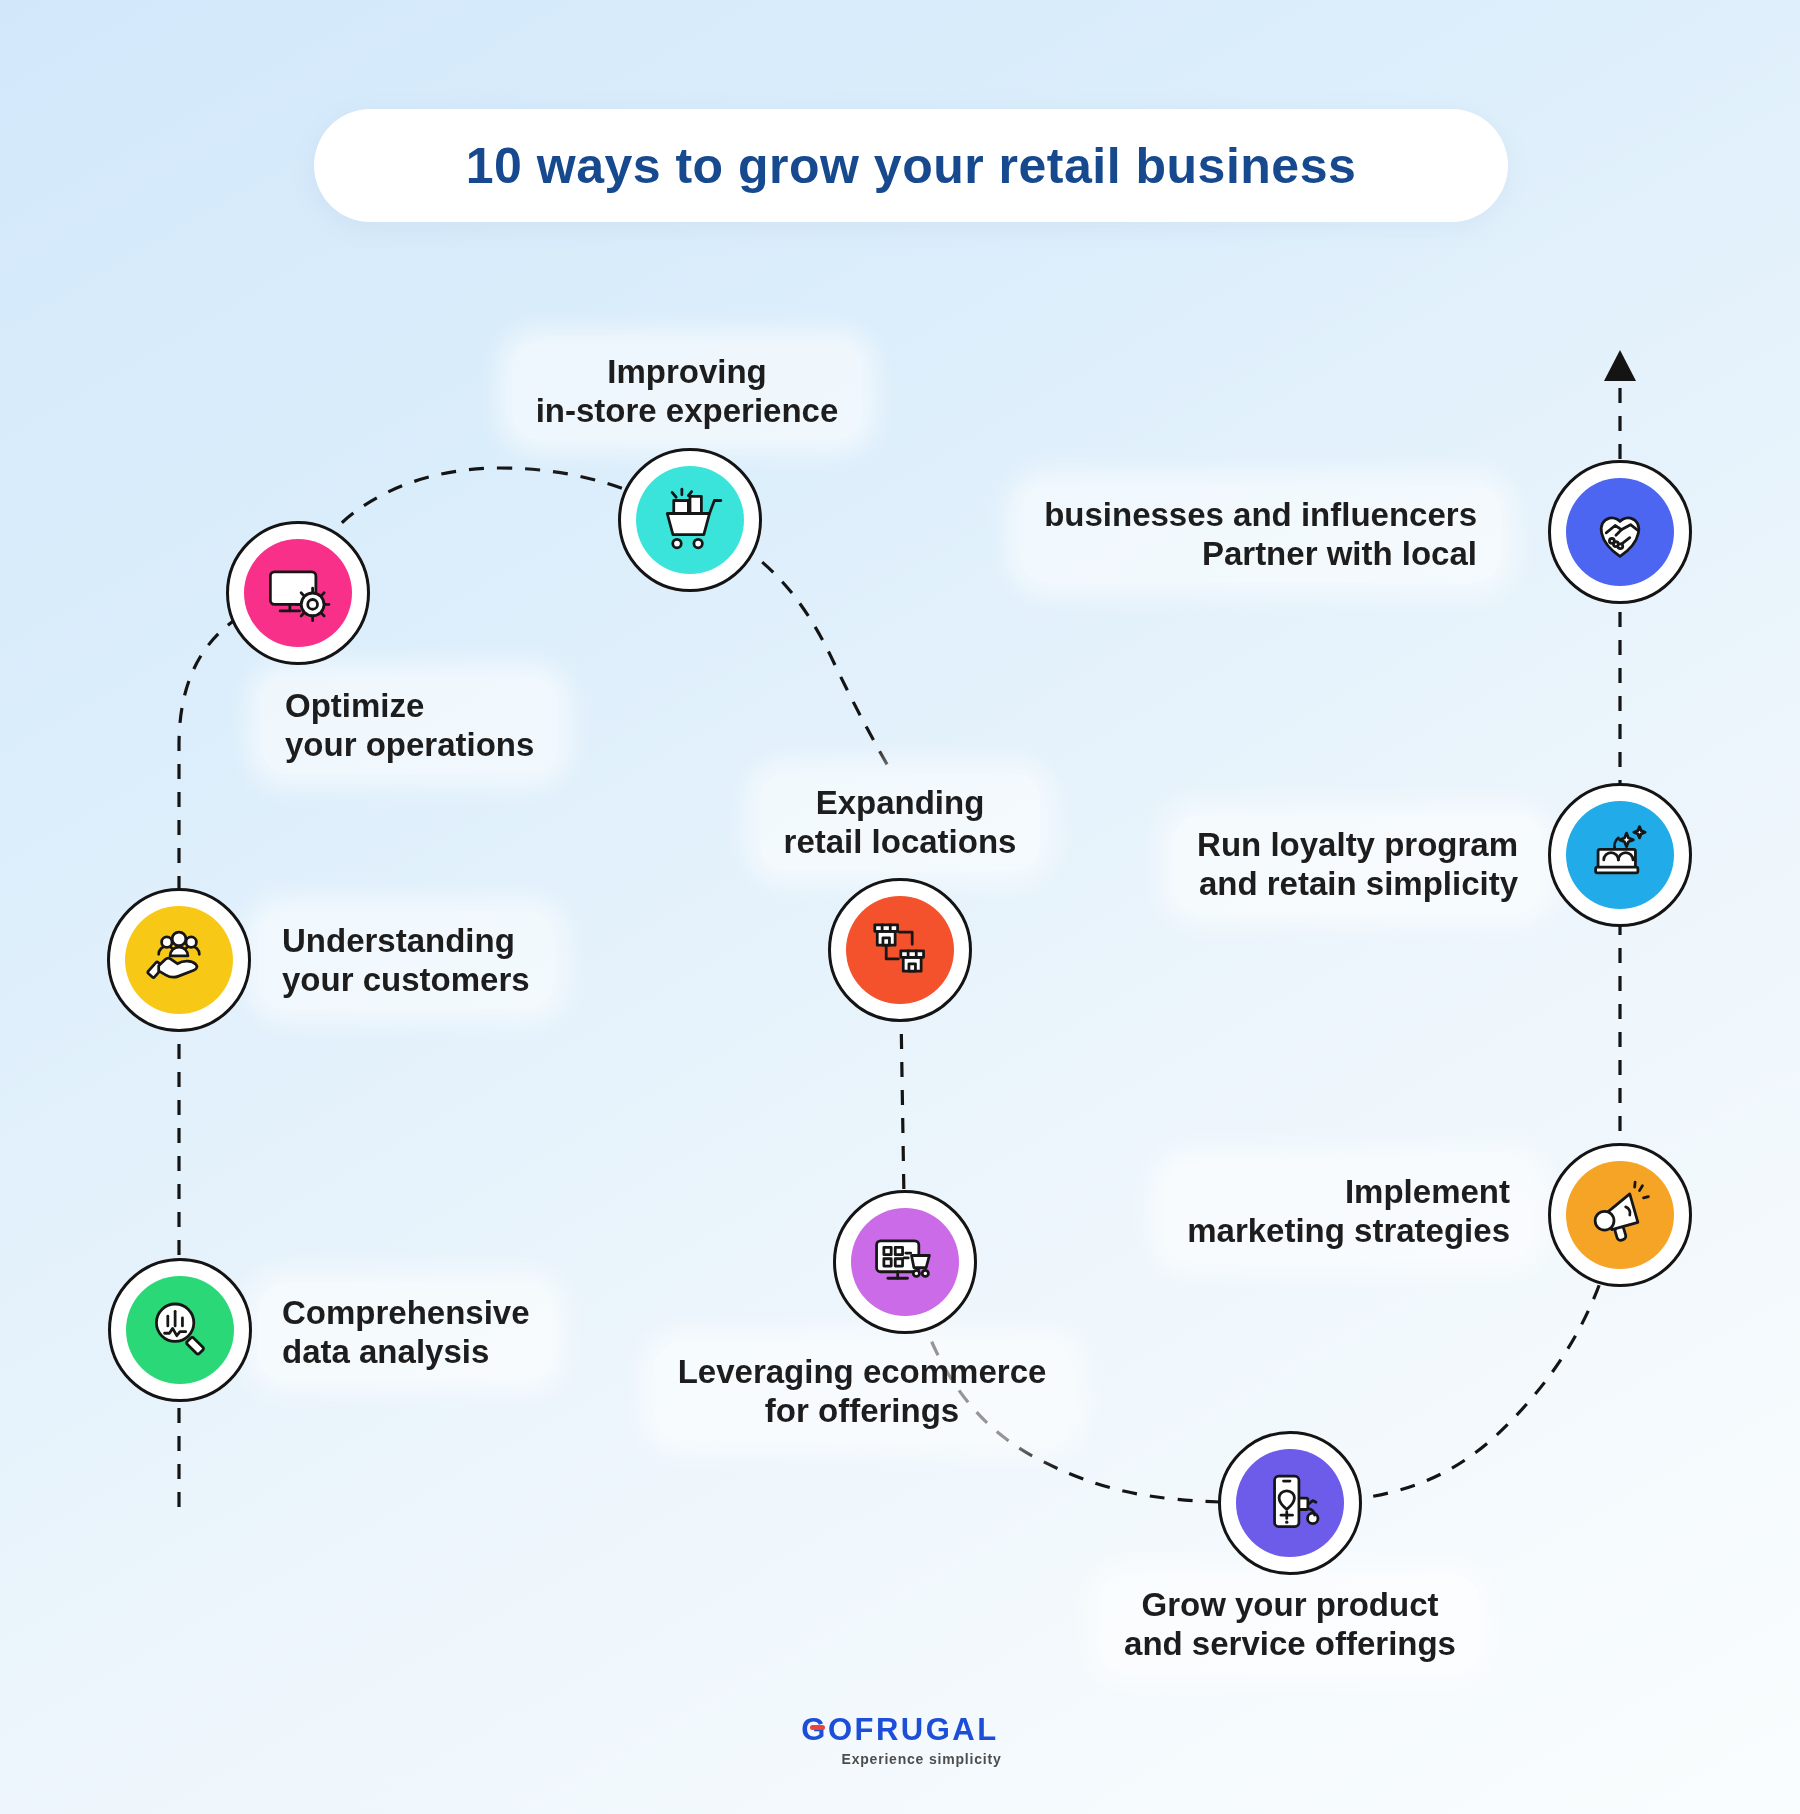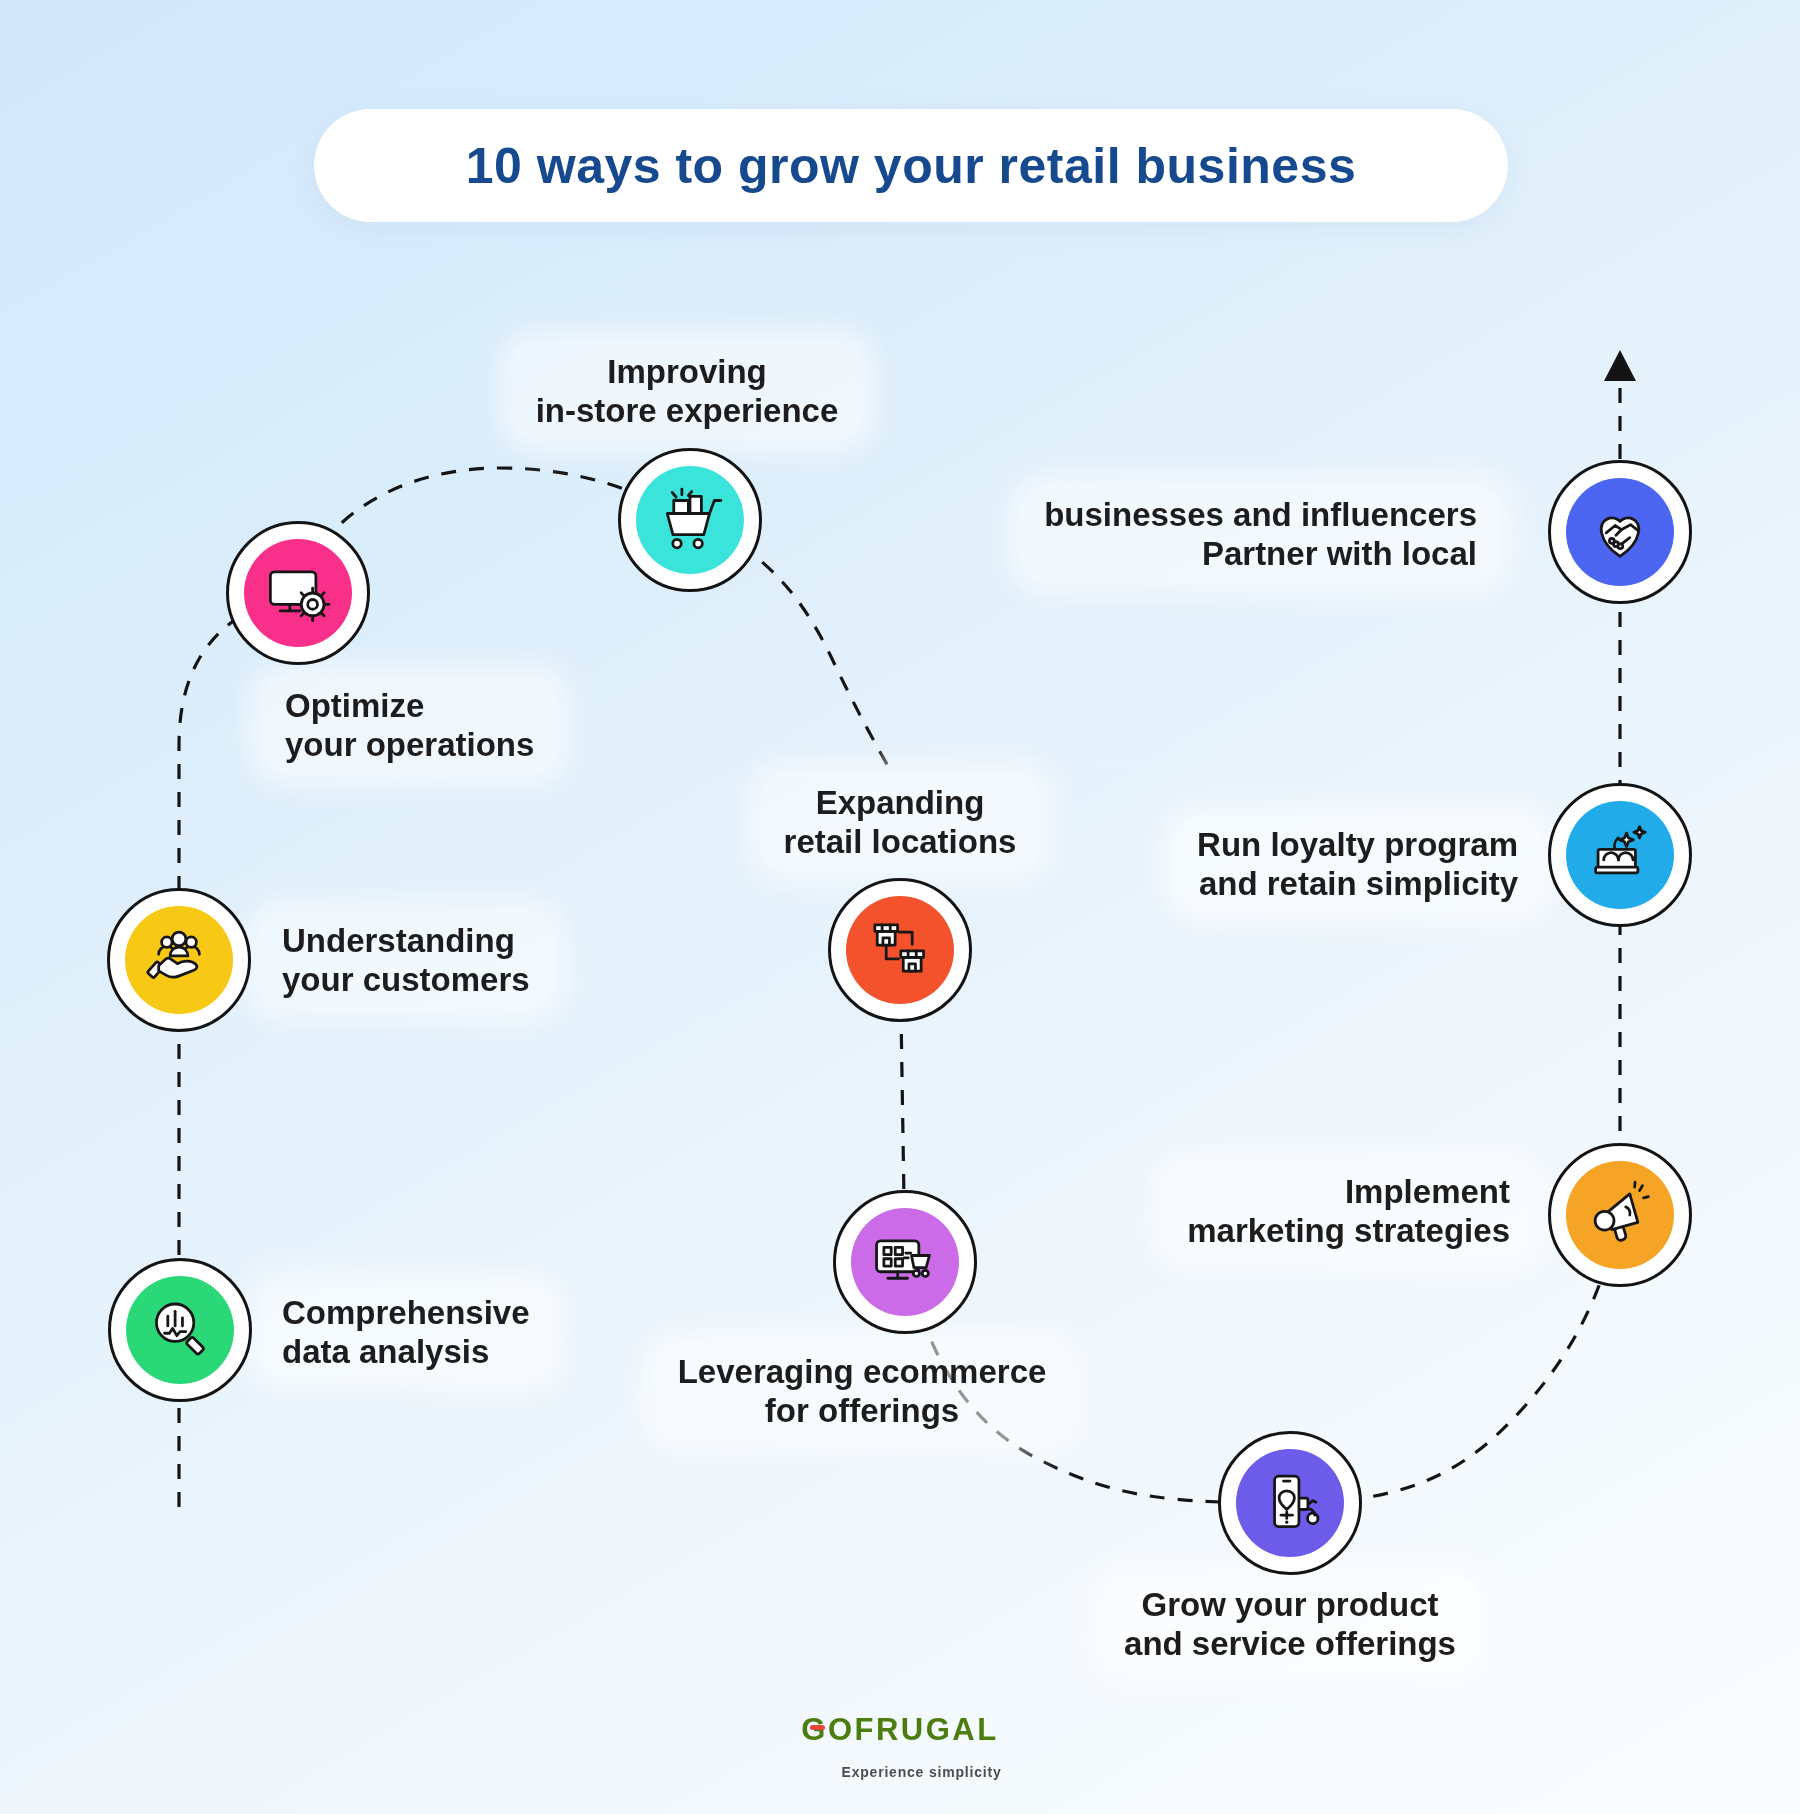--- a/index.html
+++ b/index.html
@@ -63,21 +63,21 @@
   #label-5{left:900px;top:773px;}
   #label-6{left:862px;top:1342px;}
   #label-7{left:1290px;top:1575px;}
   #label-8{right:266px;top:1162px;}
   #label-9{right:258px;top:815px;}
   #label-10{right:299px;top:485px;}
 
   .footer{position:absolute;left:0;right:0;top:1712px;text-align:center;z-index:3;}
   .logo{position:relative;display:inline-block;font-size:31px;font-weight:bold;letter-spacing:2.5px;}
   .g-bar{position:absolute;left:9px;top:13px;width:15px;height:4.5px;border-radius:2.5px;}
-  .tagline{font-size:14px;color:#4d4d4d;letter-spacing:0.8px;margin-top:16px;font-weight:bold;padding-left:43px;}
+  .tagline{font-size:14px;color:#4d4d4d;letter-spacing:0.8px;margin-top:3px;font-weight:bold;padding-left:43px;}
 </style>
 </head>
 <body>
 
 <svg class="path-layer" width="1800" height="1814" viewBox="0 0 1800 1814">
   <path class="dash" d="M179 1507 L179 745 C179 655 225 610 298 593"></path>
   <path class="dash" d="M298 593 C318 518 400 468 500 468 C585 468 645 494 690 520"></path>
   <path class="dash" d="M690 520 C765 548 805 600 835 665 C858 713 876 745 893 775"></path>
   <path class="dash" d="M900 950 L905 1262"></path>
   <path class="dash" d="M905 1262 C928 1352 962 1420 1040 1460 C1115 1498 1170 1503 1290 1503 C1415 1503 1472 1468 1532 1398 C1574 1348 1602 1295 1620 1215"></path>
@@ -310,17 +310,17 @@
       <circle cx="19" cy="29.5" r="1.5"></circle>
           <circle cx="21.5" cy="31.5" r="1.5"></circle>
           <circle cx="24.2" cy="32.8" r="1.5"></circle>
     </svg>
   </div>
     </div>
 </div>
 
 <div class="footer">
   <div class="logo">
-    <span style="color: #4d7c0f;">GOFRUGAL</span>
+    <span style="color: #1d4ed8;">GOFRUGAL</span>
     <span class="g-bar" style="background: rgb(232, 69, 60);"></span>
   </div>
   <div class="tagline">Experience simplicity</div>
 </div>
 
 </body></html>

